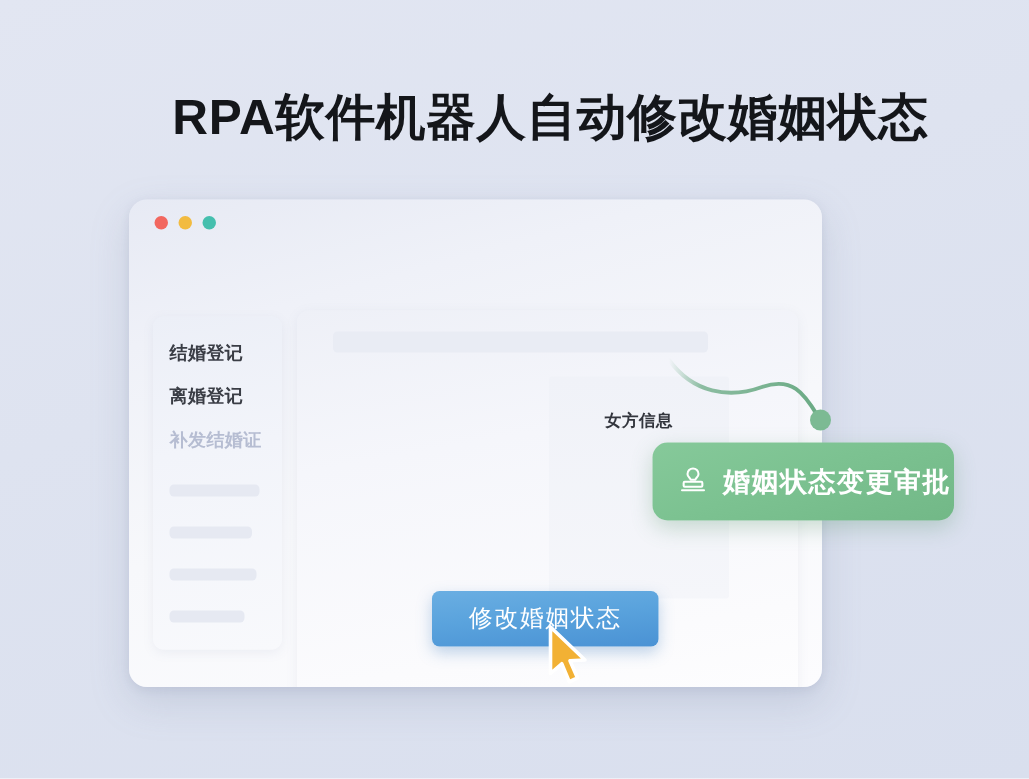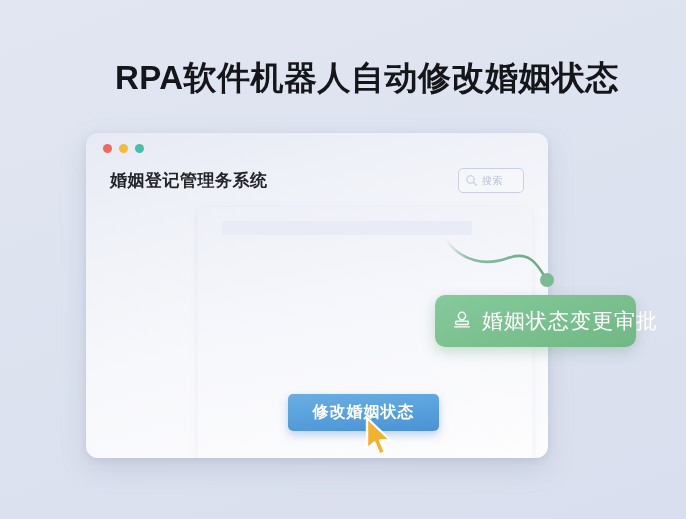--- a/index.html
+++ b/index.html
@@ -221,42 +221,42 @@
     padding-left: 16px;
     box-sizing: border-box;
   }
   .stamp-icon {
     width: 22px;
     height: 22px;
     flex: none;
   }
   .stamp-icon svg { display: block; }
   .approval-label {
-    font-size: 21px;
-    font-weight: 400;
+    font-size: 18px;
+    font-weight: 700;
     color: #ffffff;
     letter-spacing: 1px;
     white-space: nowrap;
   }
 
   
   .primary-button {
     position: absolute;
     left: 288px;
     top: 394px;
     width: 151px;
     height: 37px;
     border: 0;
     border-radius: 5px;
     background: linear-gradient(175deg, #6aaee2 0%, #5aa3dd 45%, #4a92d4 100%);
     box-shadow: 0 4px 10px rgba(70,130,190,0.34);
     color: #ffffff;
     font-family: inherit;
     font-size: 16px;
-    font-weight: 700;
+    font-weight: 400;
     letter-spacing: 1px;
     white-space: nowrap;
     cursor: pointer;
     padding: 0;
   }
 
   
   .cursor {
     position: absolute;
     left: 363px;
@@ -275,39 +275,39 @@
 <div class="app-window">
 
   <div class="titlebar">
     <div class="dots">
       <span class="dot red"></span>
       <span class="dot yellow"></span>
       <span class="dot green"></span>
     </div>
   </div>
 
-  <div class="app-header">
-    <div class="app-title">婚姻登记管理务系统</div>
-
-    <div class="search-box">
-      <span class="search-icon">
-        <svg viewBox="0 0 16 16" width="13" height="13">
-          <circle cx="6.8" cy="6.8" r="4.6" fill="none" stroke="#c3cae2" stroke-width="1.4"></circle>
-          <line x1="10.2" y1="10.2" x2="14" y2="14" stroke="#c3cae2" stroke-width="1.4" stroke-linecap="round"></line>
-        </svg>
-      </span>
-      <span class="search-label">搜索</span>
-    </div>
+
+  <div class="sidebar">
+    <div class="side-item s0">结婚登记</div>
+    <div class="side-item s1">离婚登记</div>
+    <div class="side-item s2">补发结婚证</div>
+
+    <div class="side-ph p0"></div>
+    <div class="side-ph p1"></div>
+    <div class="side-ph p2"></div>
+    <div class="side-ph p3"></div>
   </div>
-
 
   <div class="content-panel">
     <div class="panel-bar"></div>
 
 
+    <div class="info-card right">
+      <div class="info-card-label">女方信息</div>
+    </div>
   </div>
 </div>
 
 <div class="connector">
   <svg width="130" height="70" viewBox="0 0 130 70">
     <defs>
       <linearGradient id="curveFade" x1="0" y1="0" x2="1" y2="0">
         <stop offset="0%" stop-color="#6aaa84" stop-opacity="0"></stop>
         <stop offset="22%" stop-color="#6aaa84" stop-opacity="0.75"></stop>
         <stop offset="100%" stop-color="#6aaa84" stop-opacity="1"></stop>

